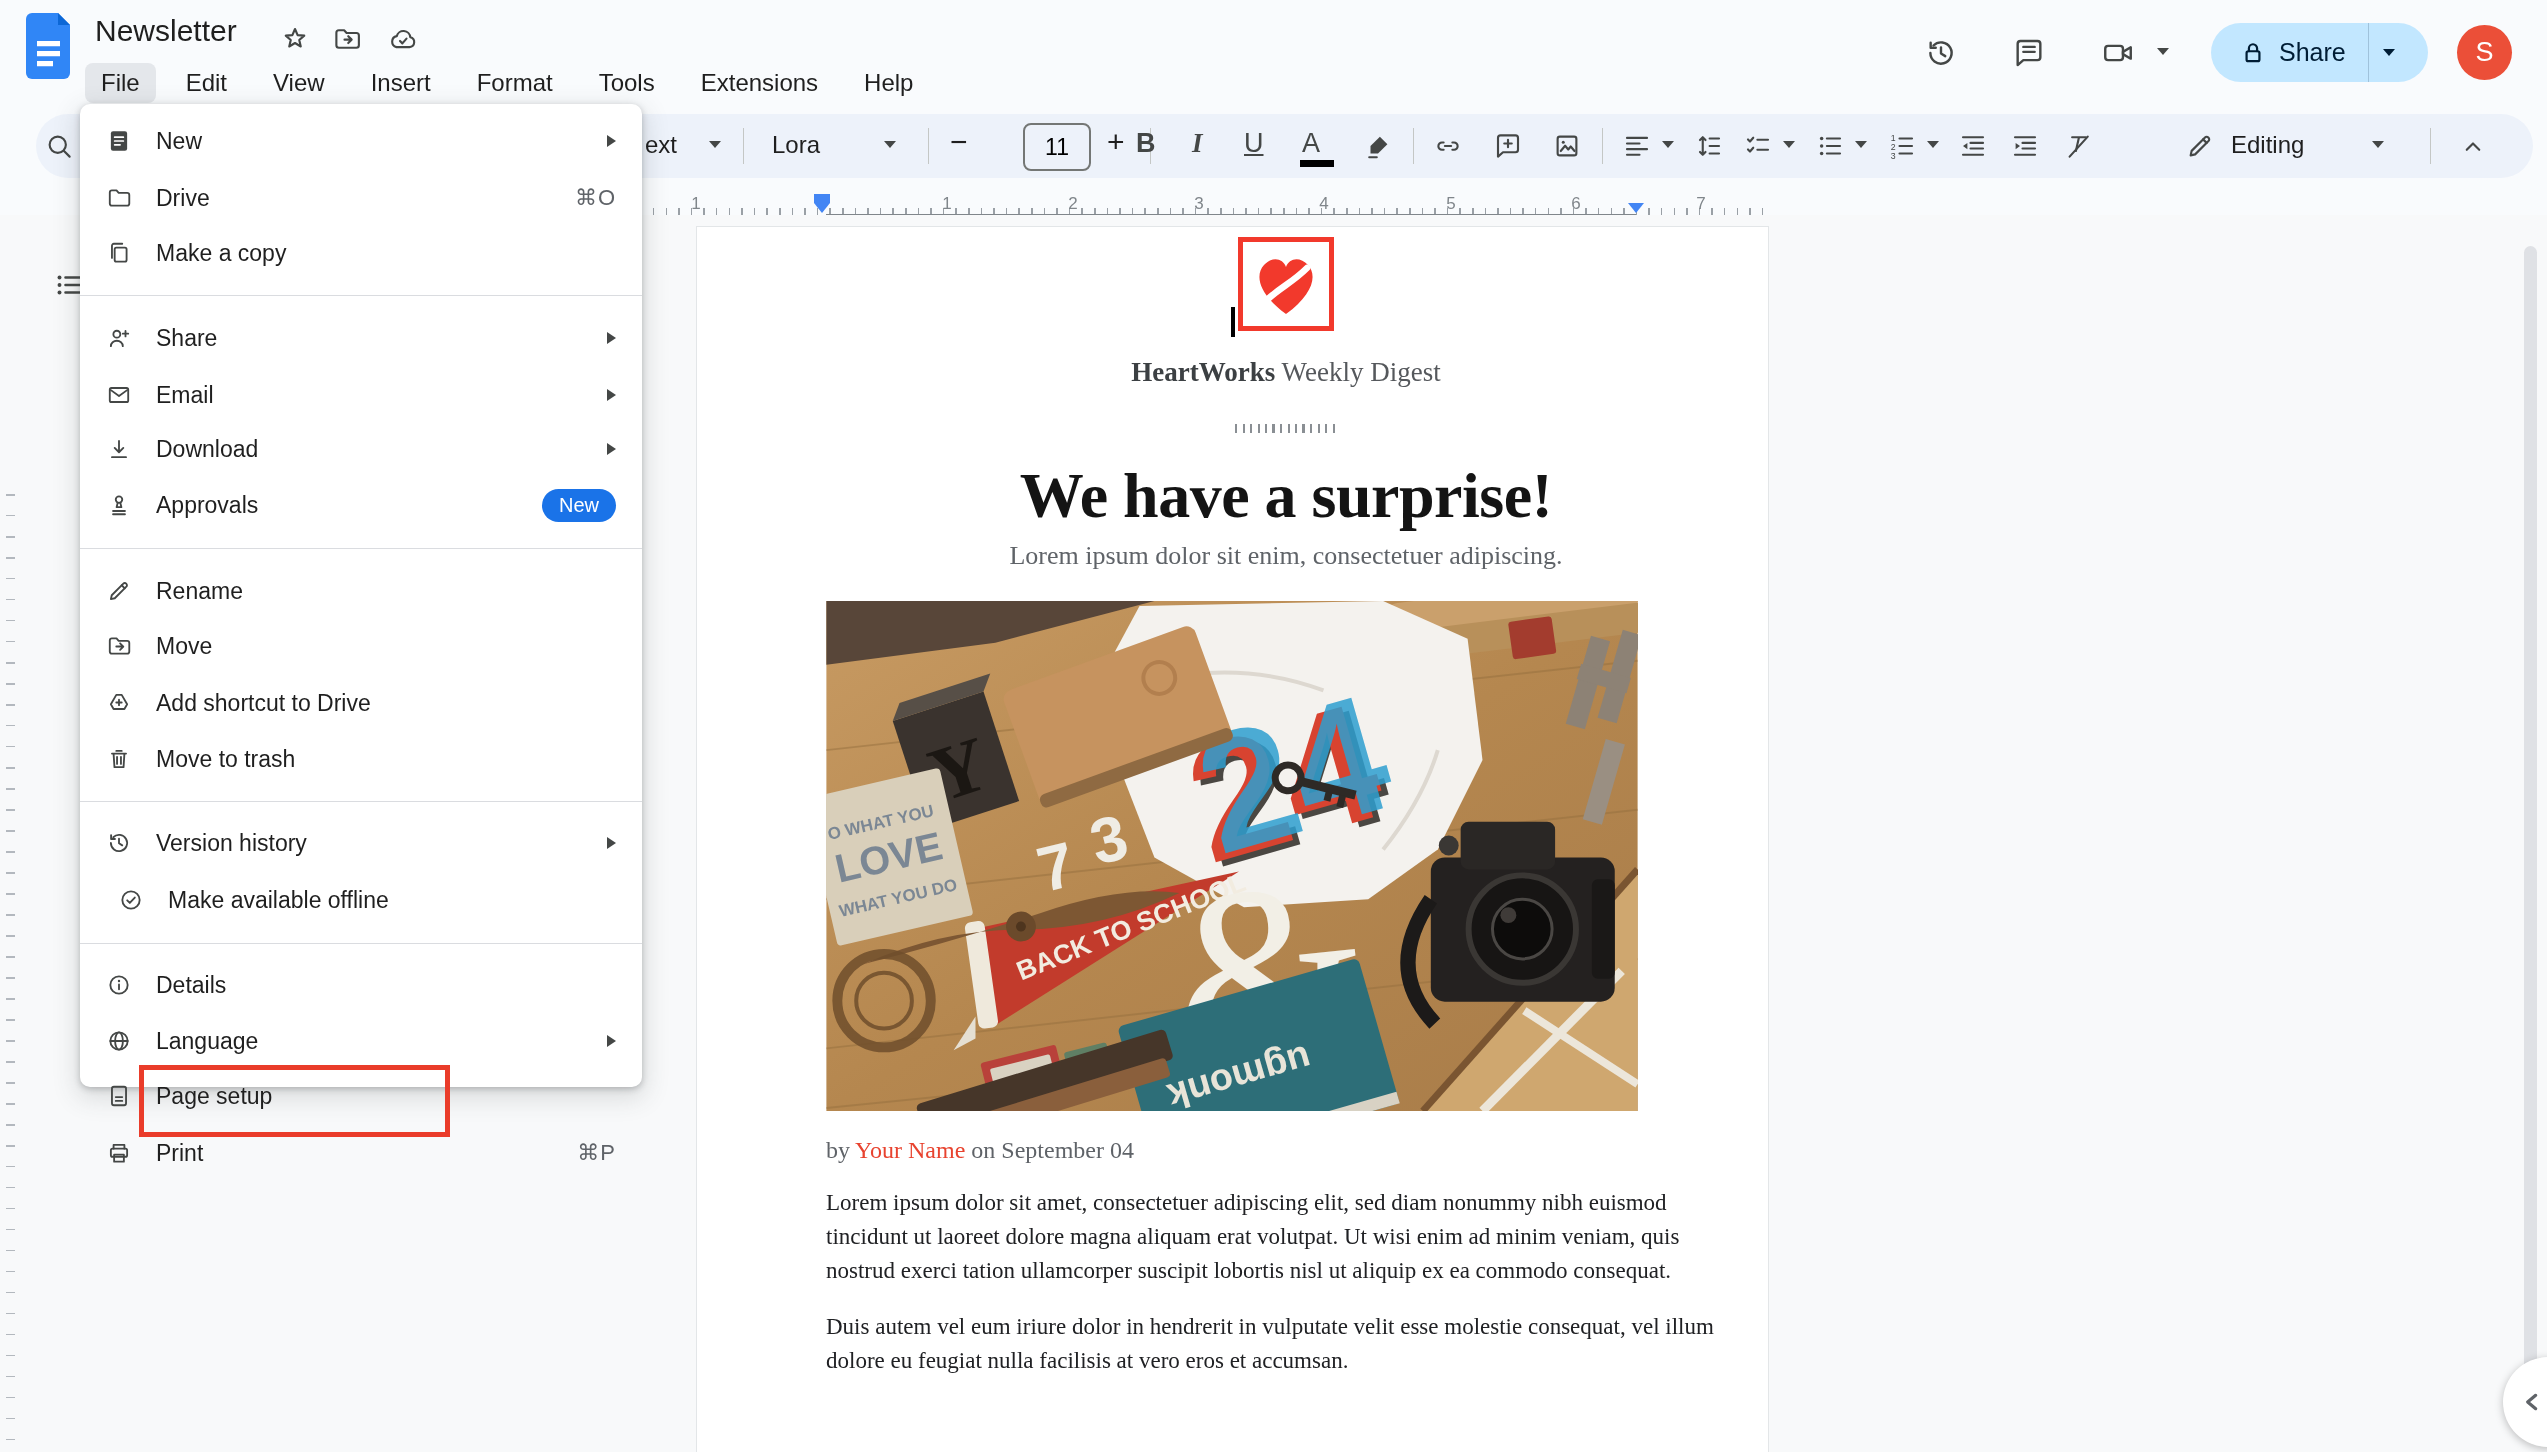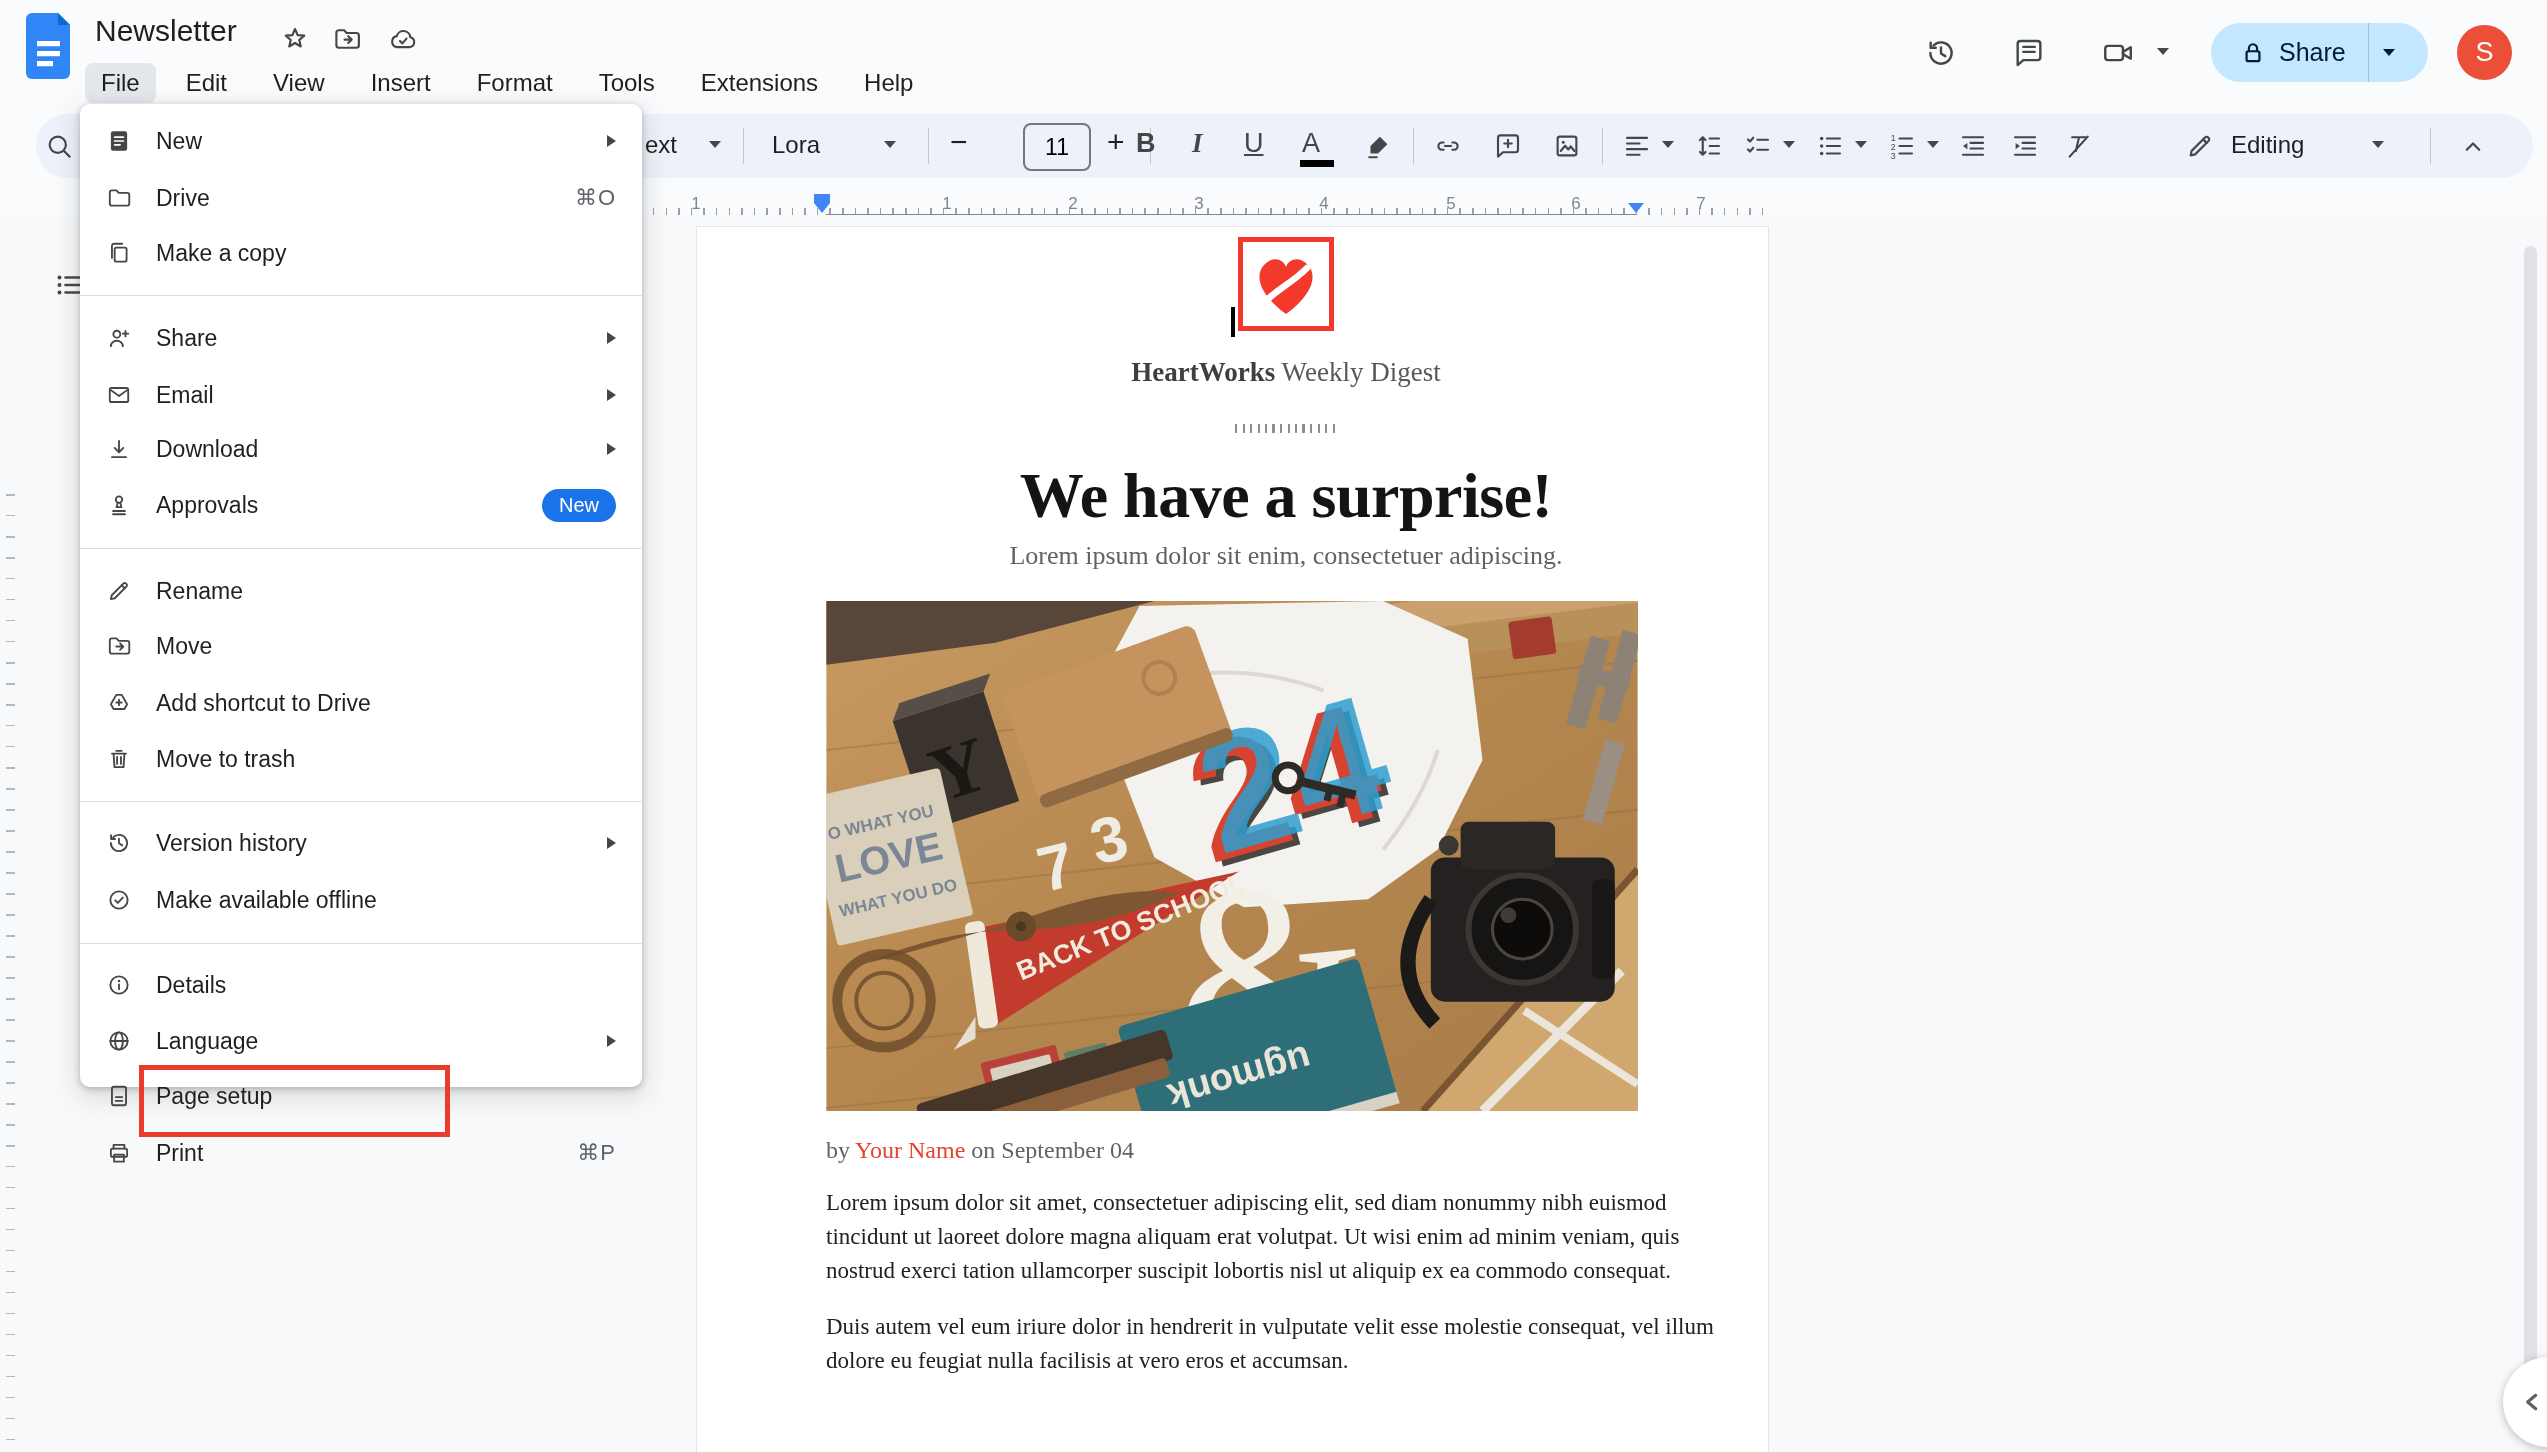--- a/index.html
+++ b/index.html
@@ -604,21 +604,21 @@
             <path d="M4.7 4.7v3.6h3.6"></path>
             <path d="M12 8v4.3l3 1.9"></path>
           </svg>
       </span>
       <span class="lbl">Version history</span>
       <span class="right">
           <span class="subarrow"></span>
         </span>
     </div>
 
-    <div class="mi" style="top:768px;">
+    <div class="mi" style="top:768px;margin-left:12px;">
       <span class="ic oicon">
         <svg width="26" height="26" viewBox="0 0 24 24">
             <circle cx="12" cy="12" r="8"></circle>
             <path d="M8.5 12.3l2.4 2.4 4.6-5"></path>
           </svg>
       </span>
       <span class="lbl">Make available offline</span>
     </div>
 
     <div class="mdiv" style="top:839px;"></div>

